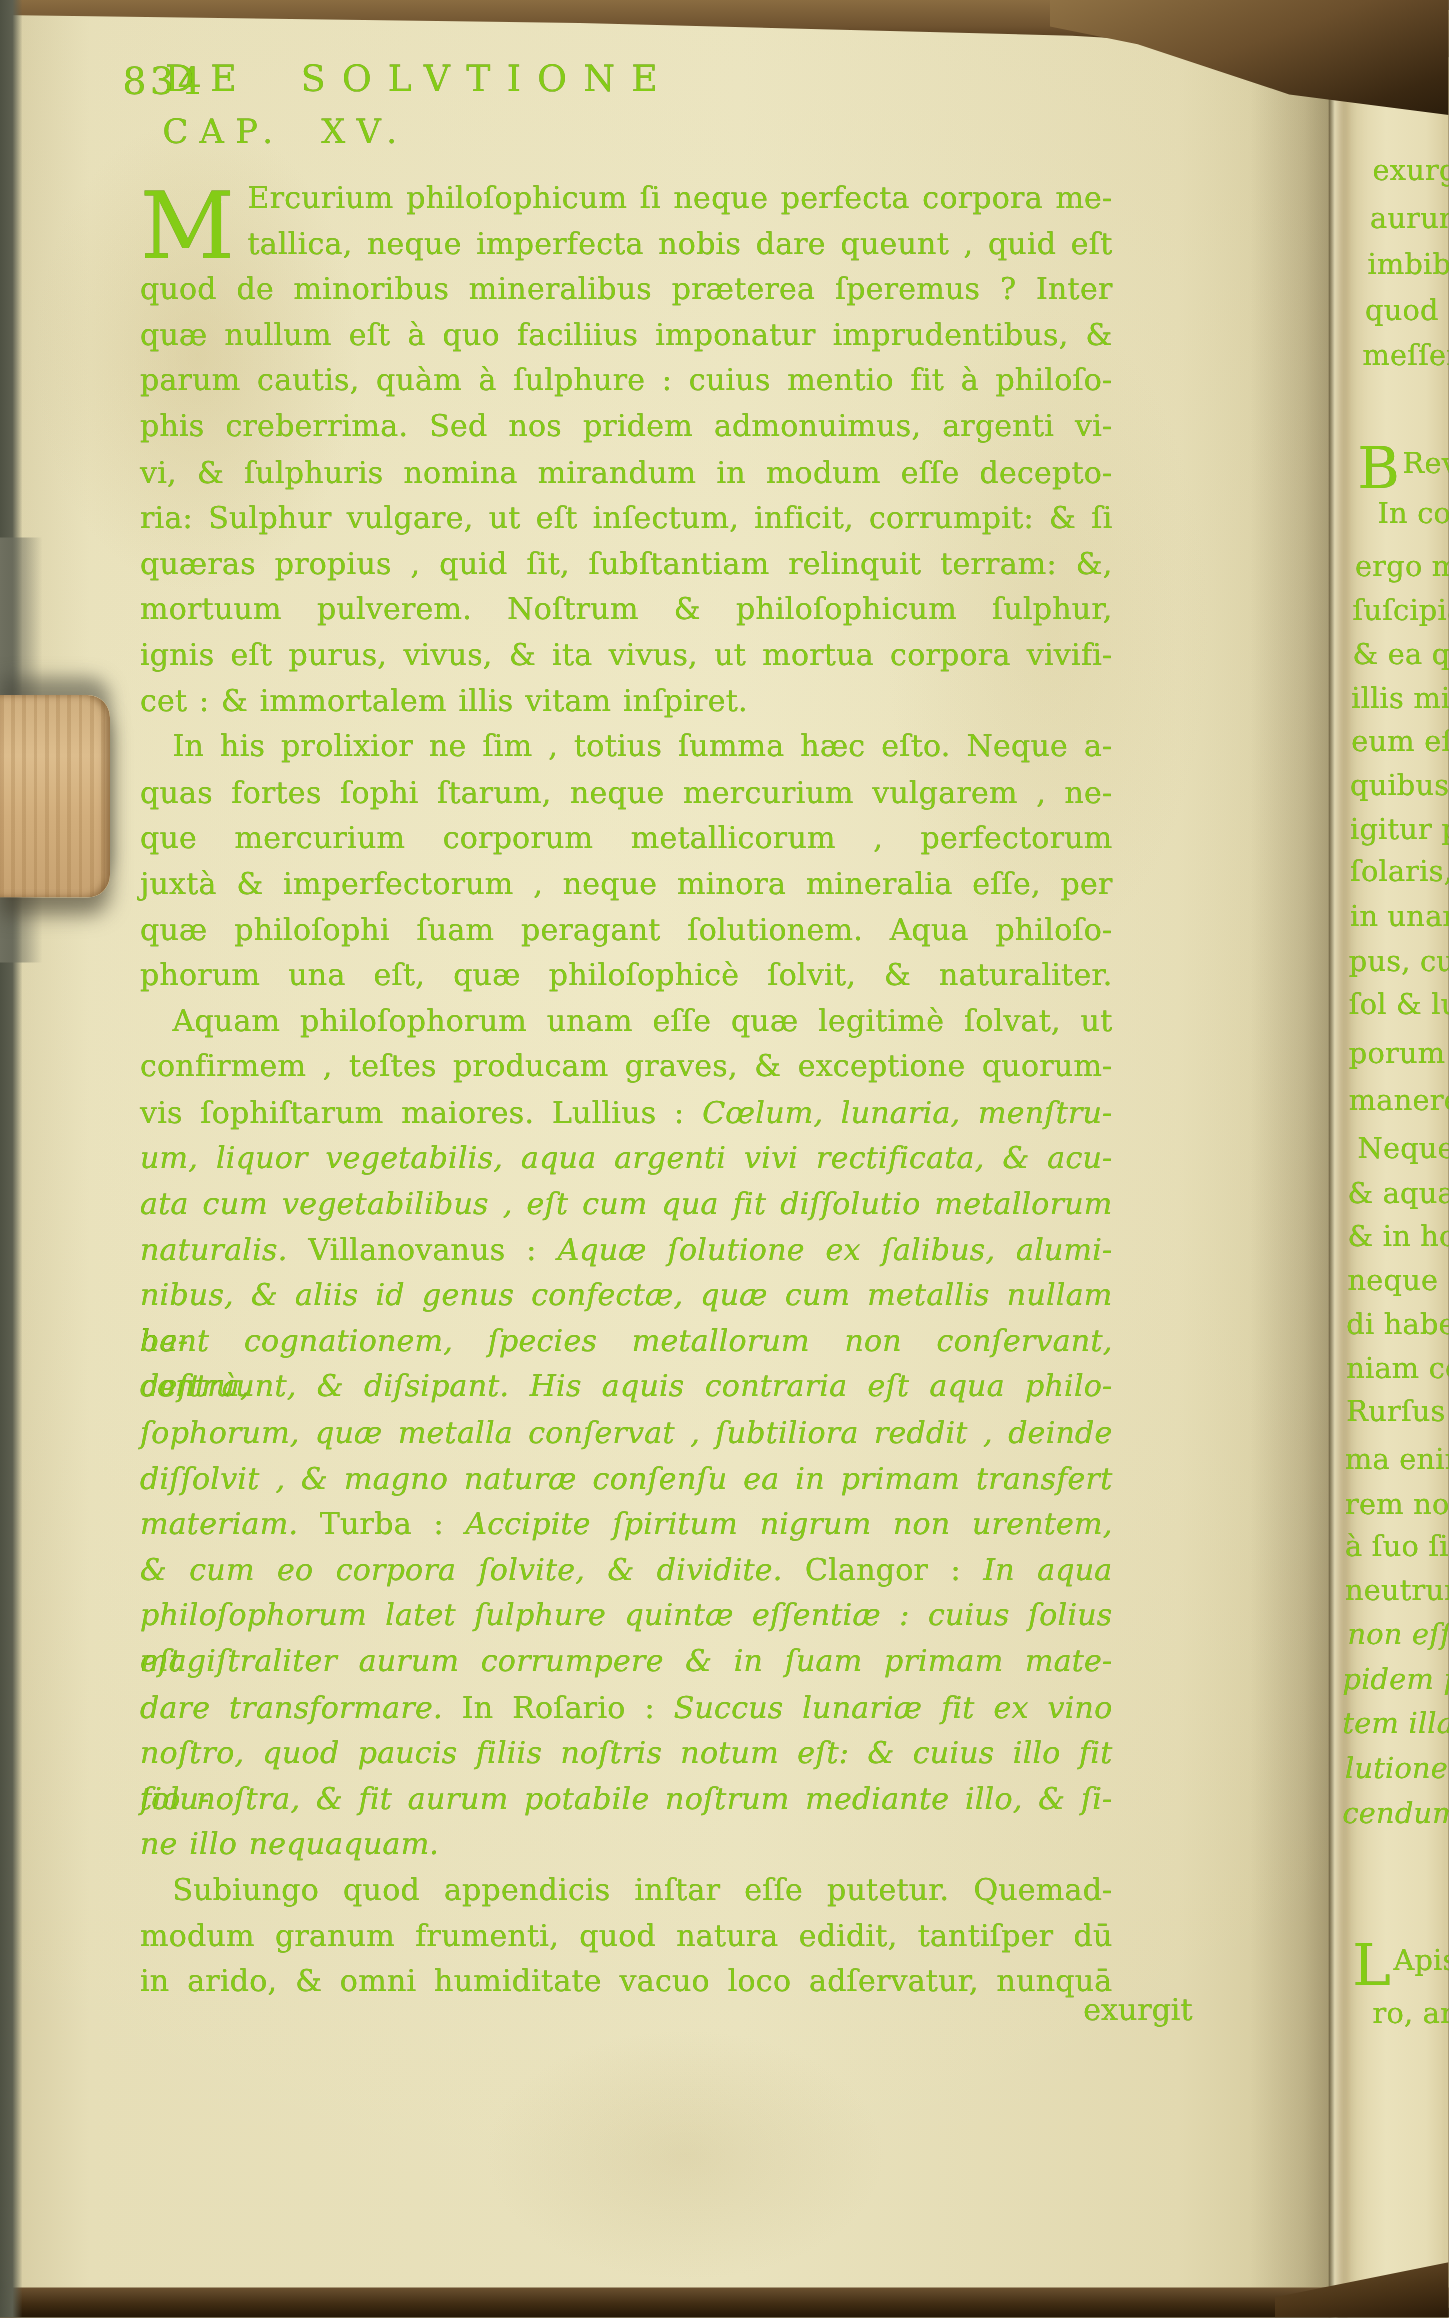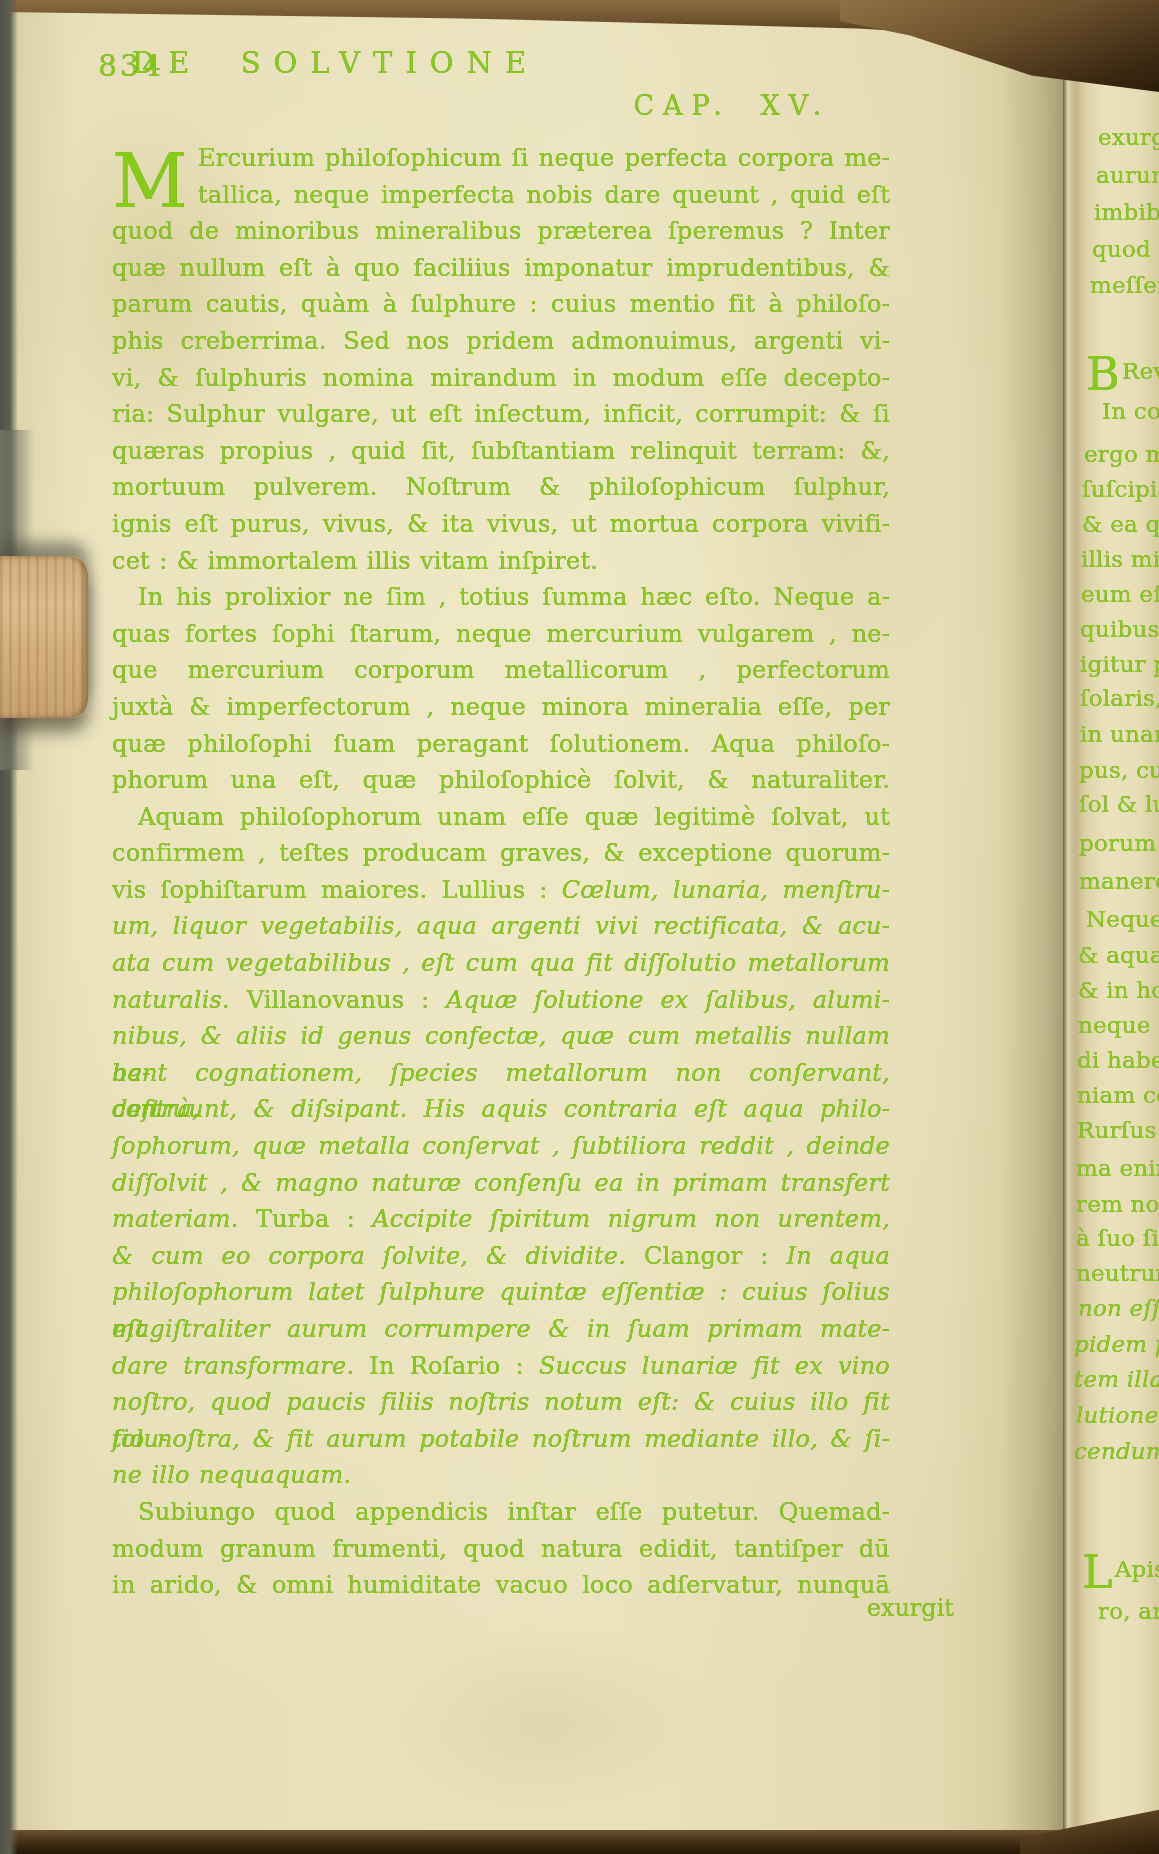--- a/index.html
+++ b/index.html
@@ -87,21 +87,21 @@
   }
   .frag{position:absolute;letter-spacing:0.2px;text-shadow:0 0 0.5px rgba(45,35,18,0.55);}
   .frag .fdc{font-size:46px;line-height:0.72;vertical-align:top;margin-right:2px;}
   .frag.fit{font-style:italic;}
 
   
   .ink{color:#84cc16;text-shadow:0 0 0.5px rgba(45,35,18,0.6);}
   .page-num{position:absolute;left:98px;top:48px;font-size:30px;letter-spacing:3px;}
   .running-title{position:absolute;left:132px;top:46px;width:760px;text-align:left;
     font-size:29px;letter-spacing:13px;word-spacing:16px;}
-  .chapter{position:absolute;left:130px;top:90px;width:700px;text-align:right;
+  .chapter{position:absolute;left:130px;top:90px;width:700px;text-align:left;
     font-size:27px;letter-spacing:9px;word-spacing:12px;}
 
   .text-block{
     position:absolute;left:112px;top:140px;width:778px;
     font-size:24px;line-height:36.6px;letter-spacing:0.2px;word-spacing:1.5px;
   }
   .line{width:100%;text-align:justify;text-align-last:justify;height:36.6px;overflow:visible;}
   .line.noj{text-align:center;text-align-last:left;}
   .line.ind{text-indent:26px;}
   .line.dc{padding-left:86px;width:692px;}

